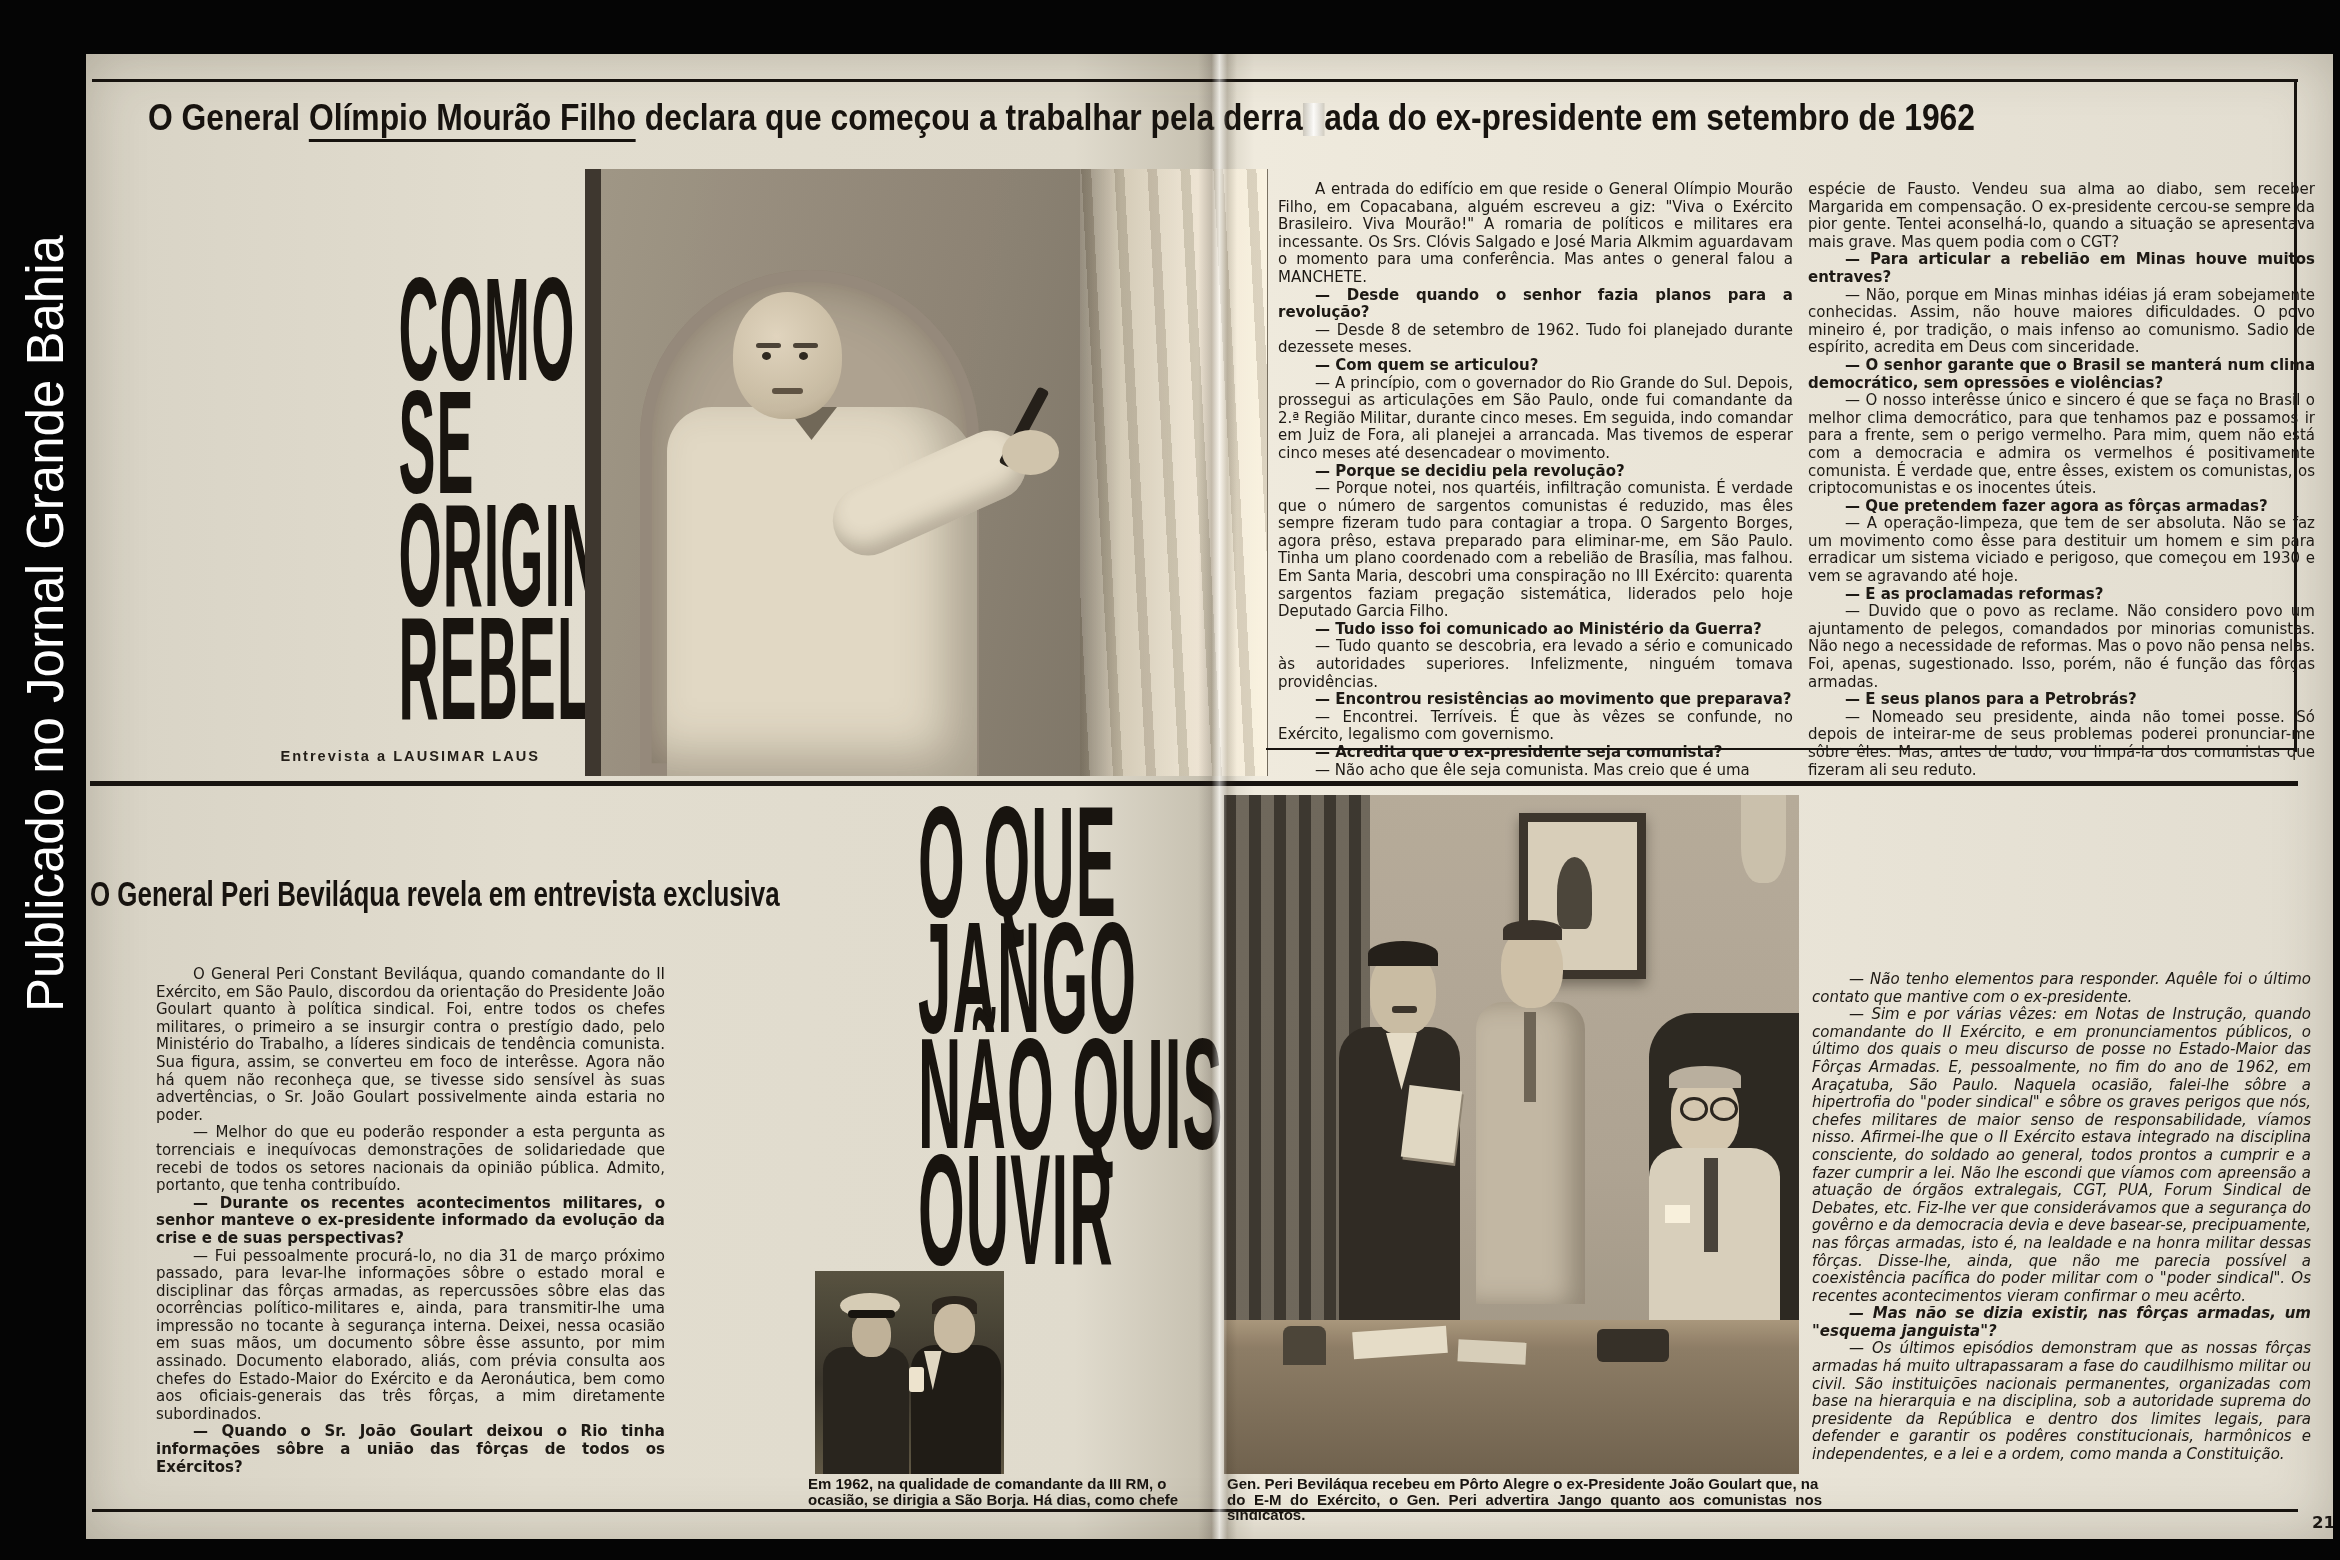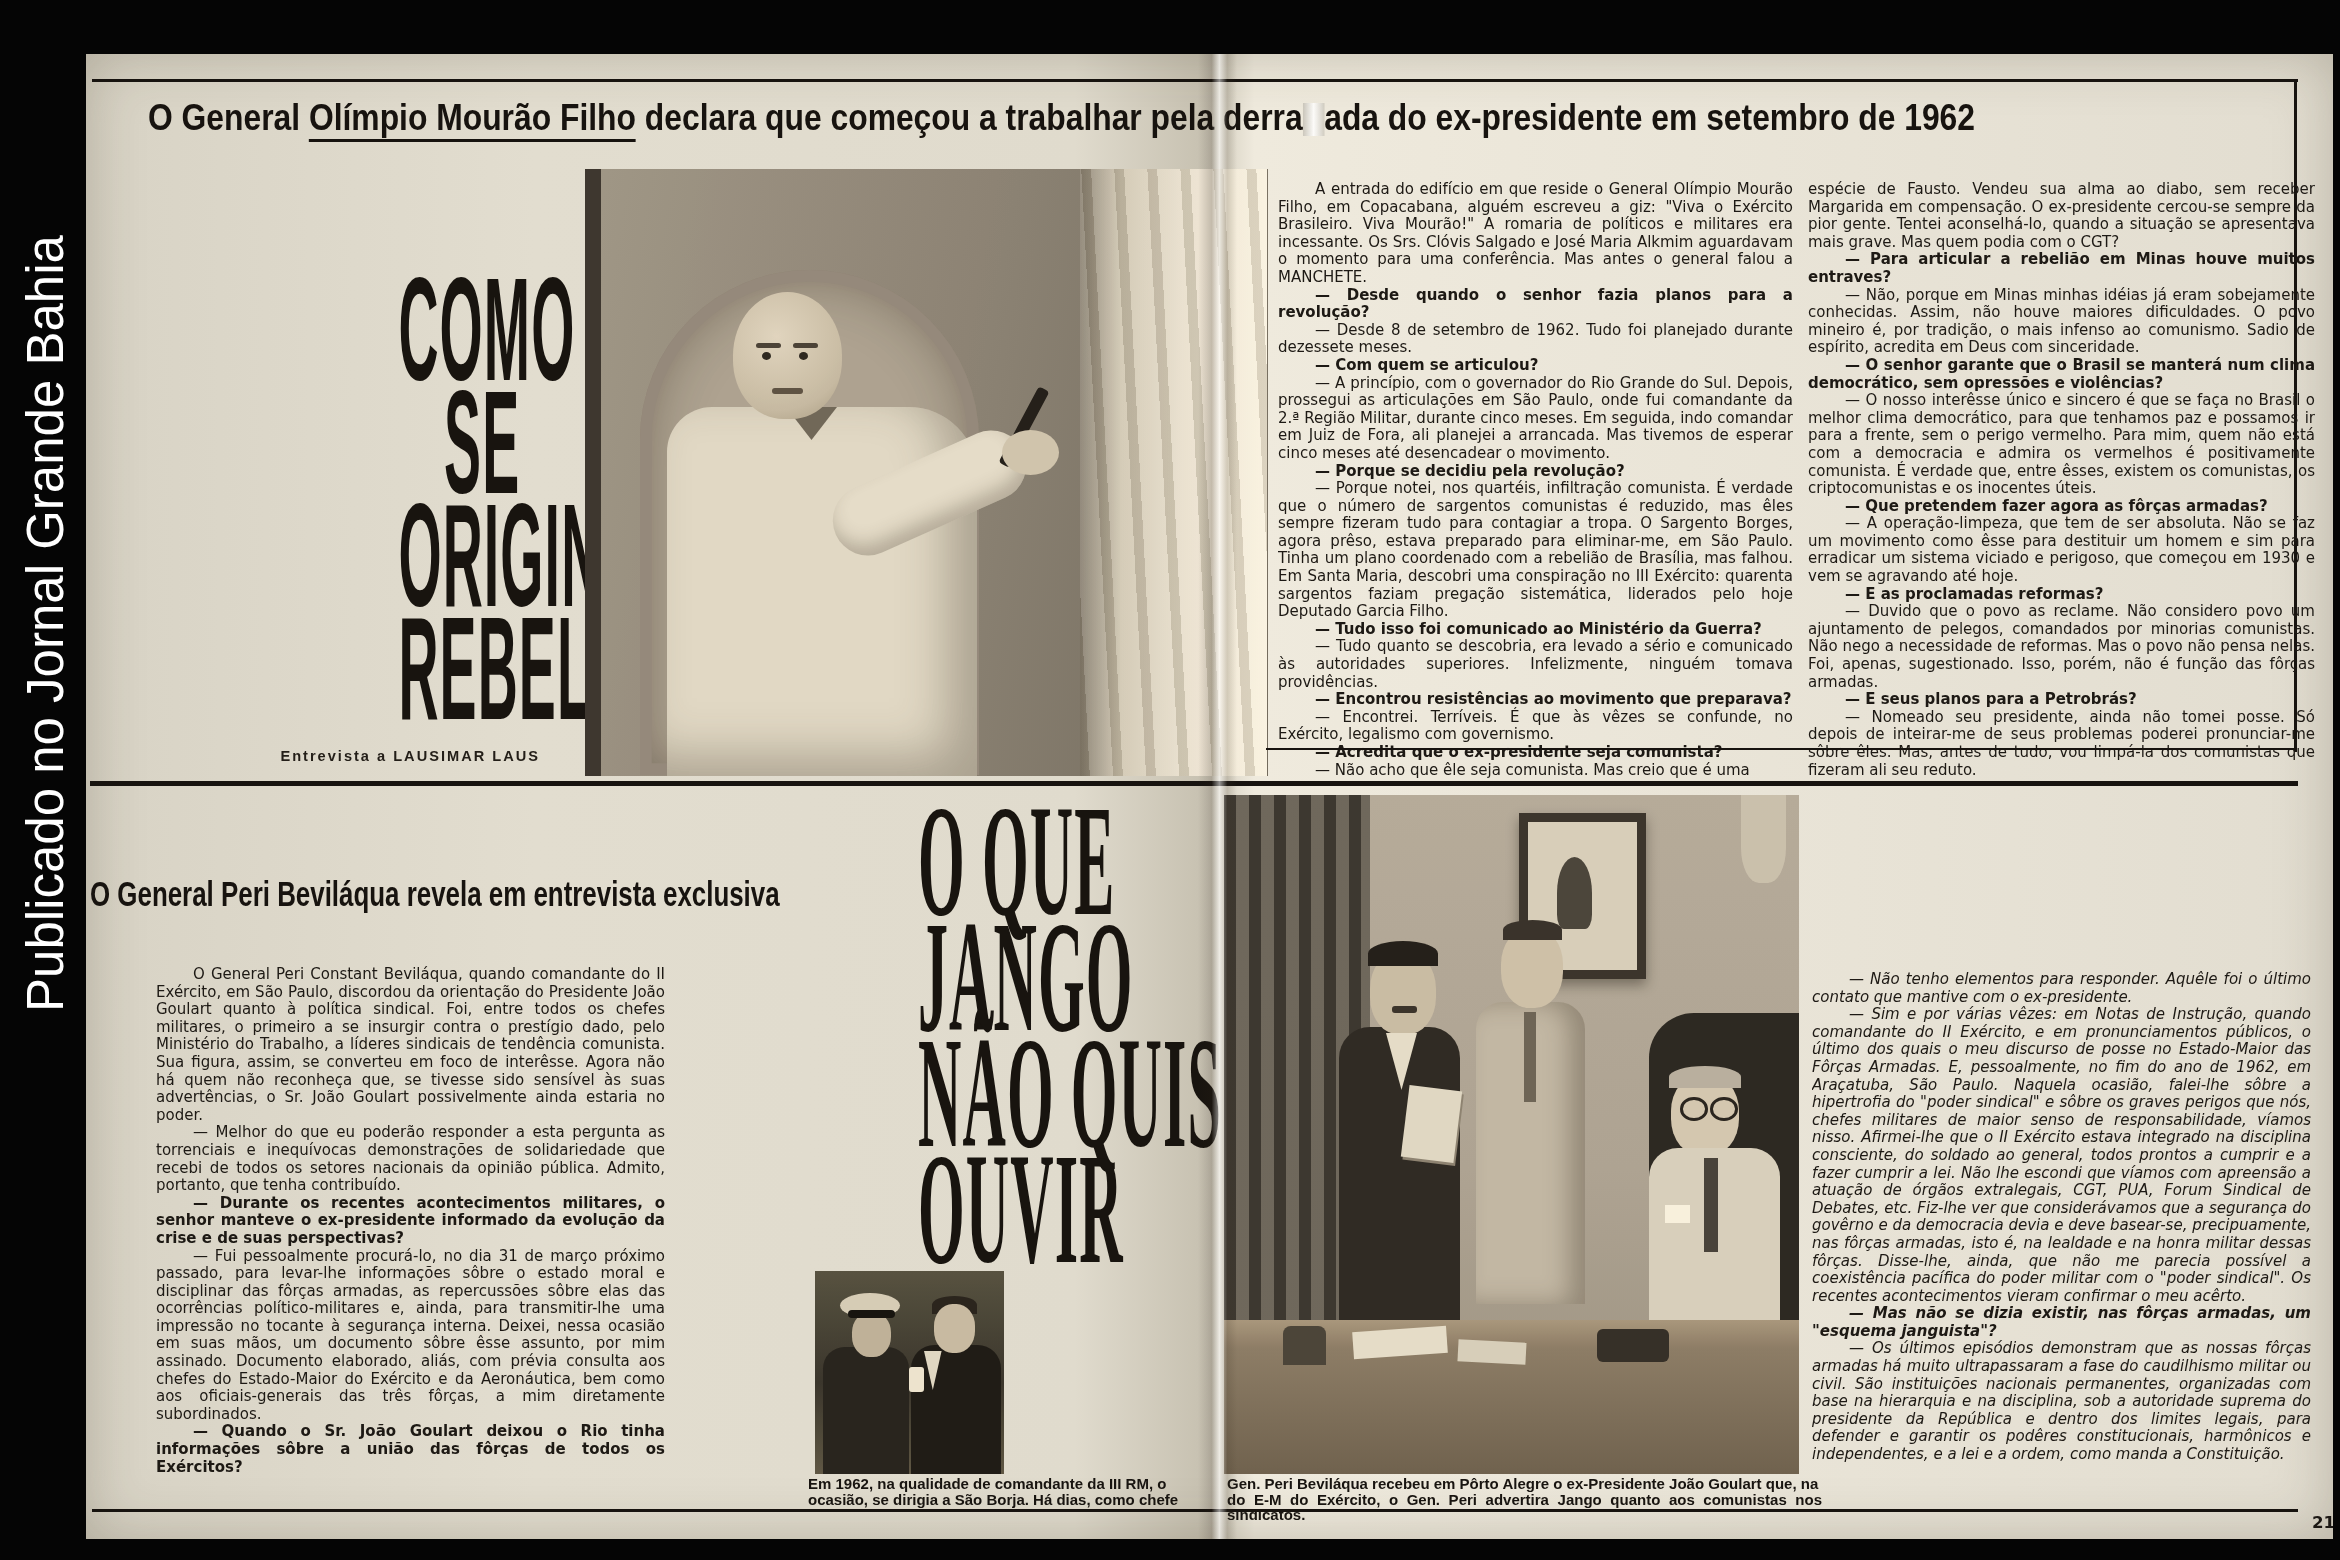--- a/index.html
+++ b/index.html
@@ -24,27 +24,27 @@
   .rule{position:absolute;background:#17130f;}
 
   
   .kicker{position:absolute;left:62px;top:43px;white-space:nowrap;
     font-family:"Liberation Sans",sans-serif;font-weight:bold;font-size:37px;
     transform:scaleX(.86);transform-origin:0 50%;color:#17130f;}
   .kicker .u{border-bottom:3.9px solid #17130f;padding-bottom:1px;}
   .fold-gap{display:inline-block;width:25px;height:33px;vertical-align:-5.9px;
     background:linear-gradient(90deg,rgba(0,0,0,.15),rgba(255,255,255,.8),rgba(0,0,0,.12));}
 
-  .bigtitle{position:absolute;text-align:center;font-family:"Liberation Sans",sans-serif;
+  .bigtitle{position:absolute;text-align:left;font-family:"Liberation Sans",sans-serif;
     font-weight:bold;color:#18140f;}
   .bigtitle .line{transform:scaleX(.38);transform-origin:100% 50%;white-space:nowrap;
     letter-spacing:2.9px;}
   .t1{left:39px;top:219px;width:441px;font-size:146px;}
   .t1 .line{line-height:113px;}
-  .t2{left:566px;top:749px;width:429px;font-size:158px;font-family:Liberation Serif, serif;}
+  .t2{left:566px;top:749px;width:429px;font-size:158px;}
   .t2 .line{line-height:116px;}
 
   .byline{position:absolute;left:59px;top:694px;width:395px;text-align:right;
     font-family:"Liberation Sans",sans-serif;font-weight:bold;font-size:14.6px;
     letter-spacing:2px;color:#231e18;}
 
   .col{position:absolute;font-size:15px;line-height:17.6px;text-align:justify;
     color:#1d1914;overflow:hidden;}
   .col p{margin:0;text-indent:37px;}
   .col p.cont{text-indent:0;}

